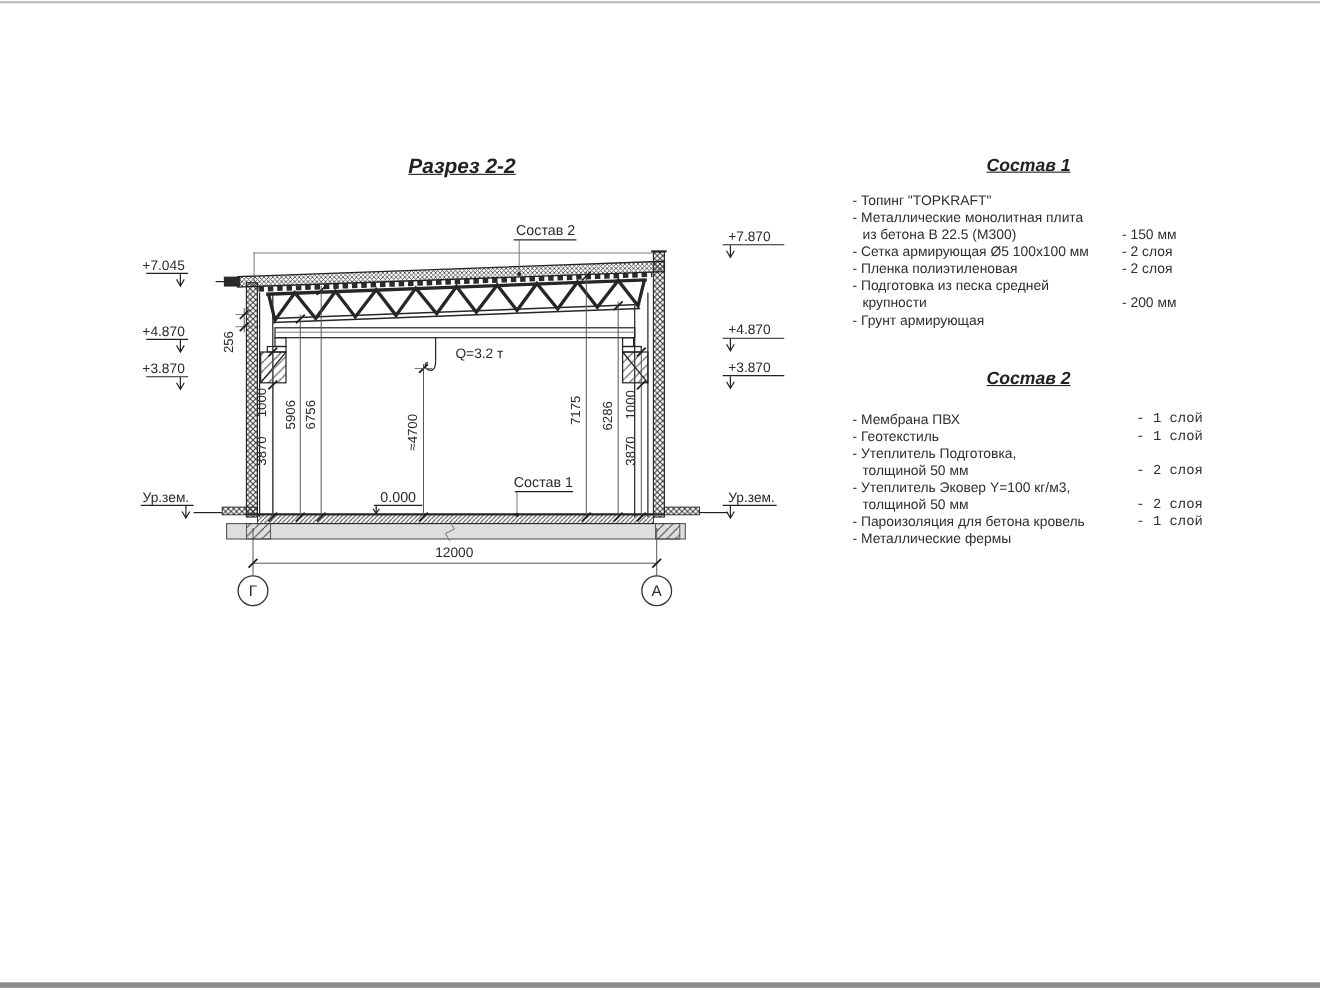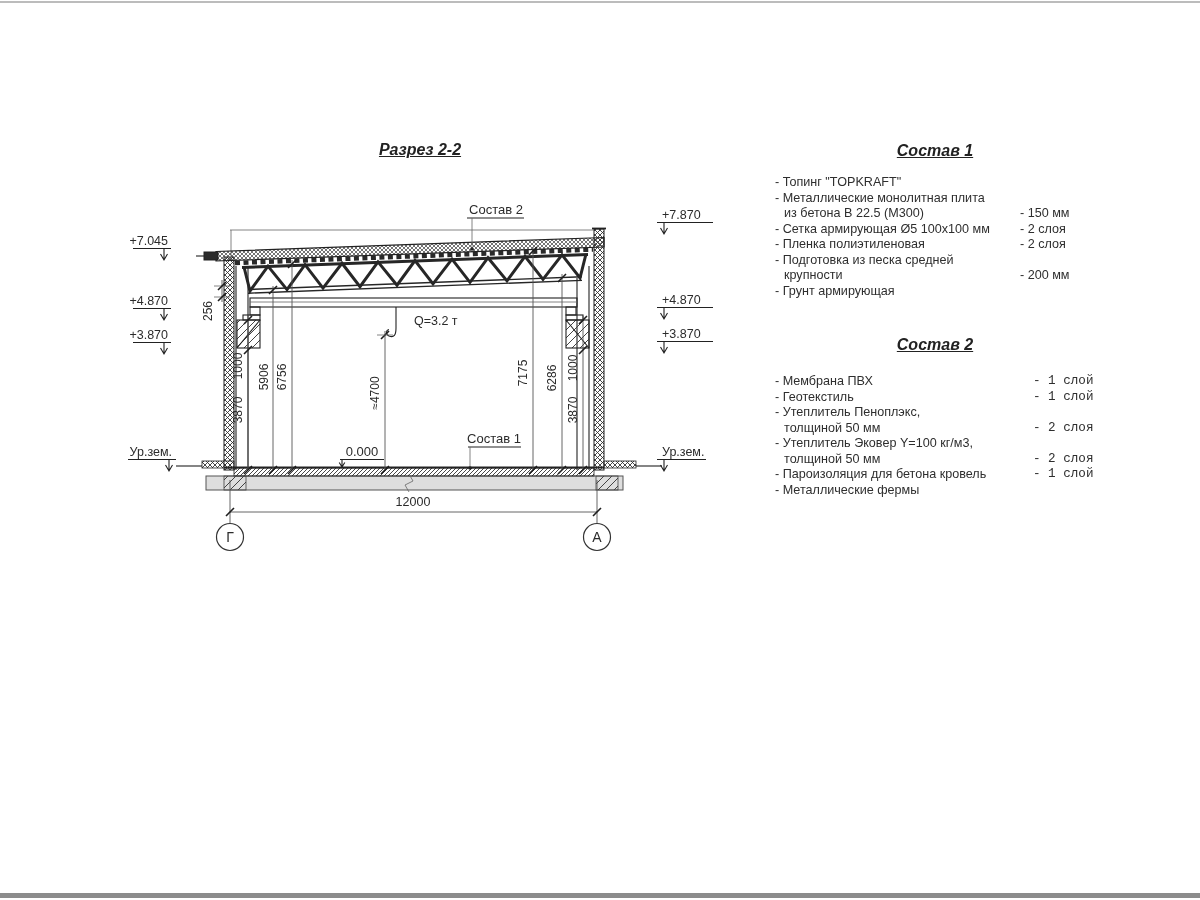--- a/index.html
+++ b/index.html
@@ -5,21 +5,21 @@
   html,body{margin:0;padding:0;}
   body{
     width:1200px;height:900px;position:relative;background:#ffffff;overflow:hidden;
     font-family:"Liberation Sans", sans-serif;color:#2e2e2e;
   }
   .frame-top{position:absolute;left:0;top:1px;width:1200px;height:2px;background:#bcbcbc;}
   .frame-bottom{position:absolute;left:0;top:893px;width:1200px;height:5px;background:#8c8c8c;}
 
   .dwg-title{
     position:absolute;left:320px;top:141px;width:200px;text-align:center;
-    font-size:16px;font-style:italic;font-weight:600;text-decoration:underline;color:#222;
+    font-size:19px;font-style:italic;font-weight:600;text-decoration:underline;color:#222;
   }
   .comp-heading{
     text-align:center;font-size:16px;font-style:italic;font-weight:600;
     text-decoration:underline;color:#222;margin-bottom:0;
   }
   .comp-list{position:absolute;left:775px;width:320px;}
   .comp-row{position:relative;line-height:15.5px;font-size:12.6px;white-space:nowrap;}
   .comp-row .cont{padding-left:9px;text-align:center;}
   .comp-row .val{position:absolute;left:245px;top:0;}
   .c2 .comp-row .val{left:258px;font-family:Liberation Mono, monospace;}
@@ -260,21 +260,21 @@
 <div class="comp-list c2" style="top:374px;">
   <div class="comp-row">
     <span>- Мембрана ПВХ</span>
     <span class="val">- 1 слой</span>
   </div>
   <div class="comp-row">
     <span>- Геотекстиль</span>
     <span class="val">- 1 слой</span>
   </div>
   <div class="comp-row">
-    <span>- Утеплитель Пеноплэкс,</span>
+    <span>- Утеплитель Подготовка,</span>
   </div>
   <div class="comp-row">
     <span class="cont">толщиной 50 мм</span>
     <span class="val">- 2 слоя</span>
   </div>
   <div class="comp-row">
     <span>- Утеплитель Эковер Y=100 кг/м3,</span>
   </div>
   <div class="comp-row">
     <span class="cont">толщиной 50 мм</span>

